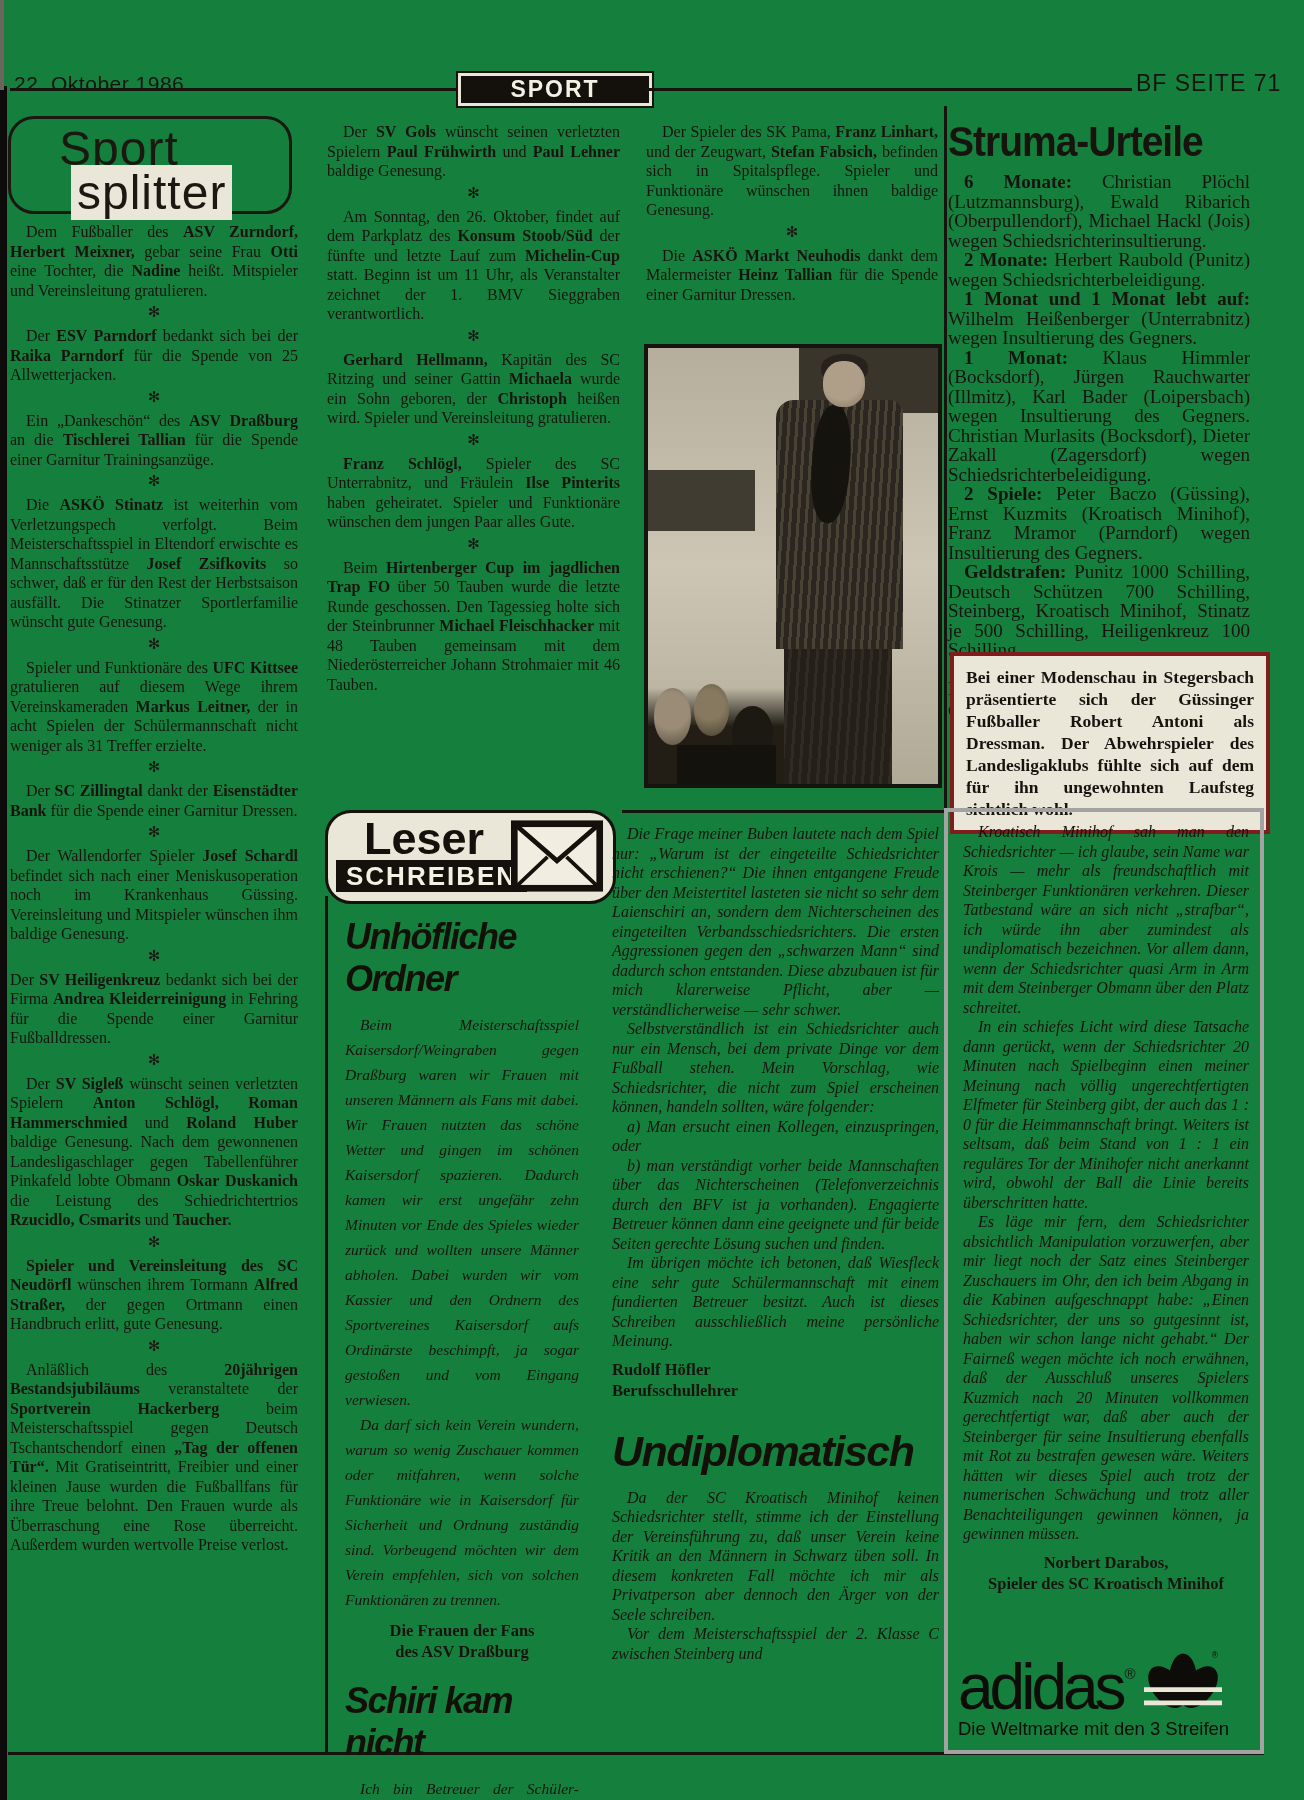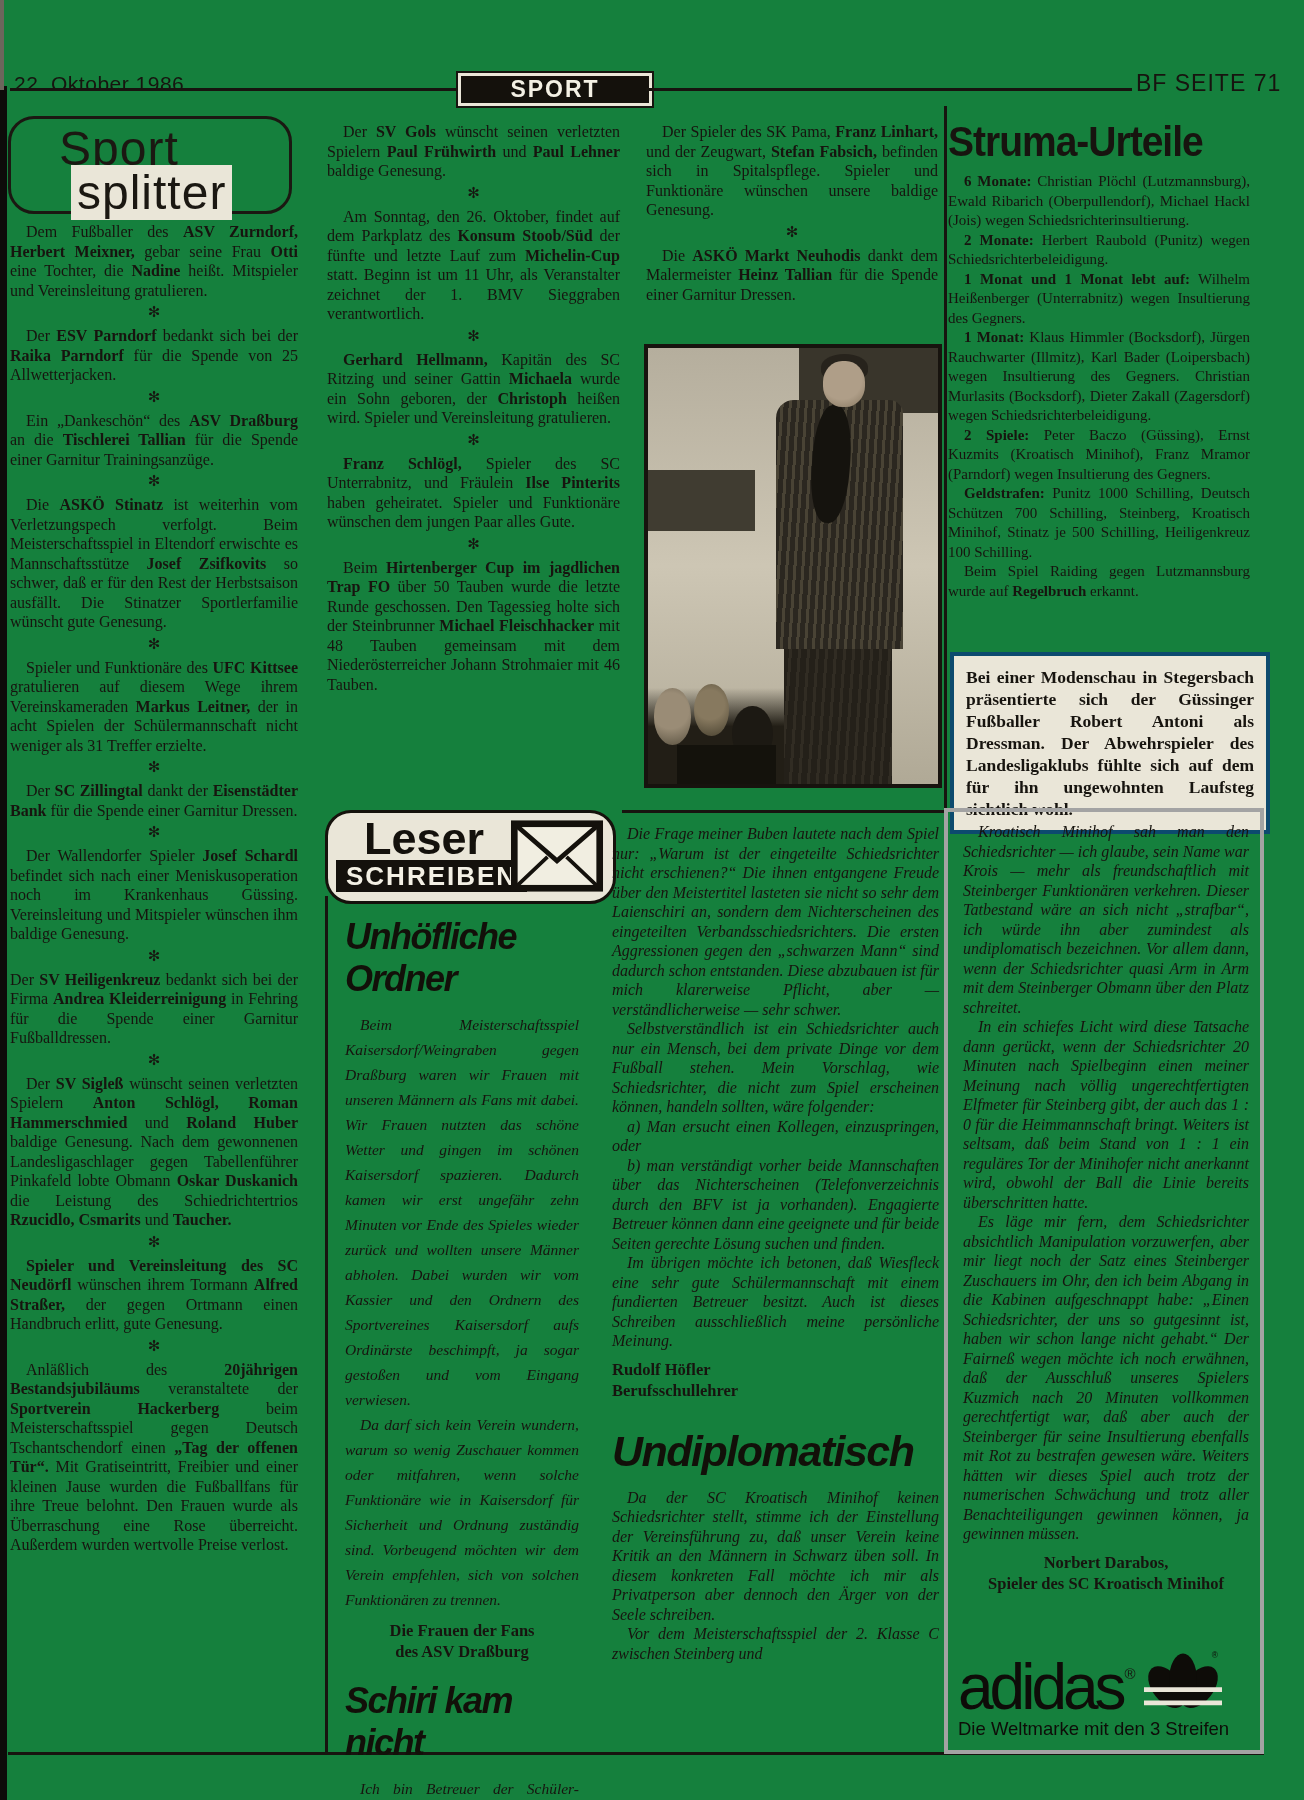--- a/index.html
+++ b/index.html
@@ -30,21 +30,21 @@
   .col{position:absolute;text-align:justify;}
   .it{margin:0;font-size:16px;line-height:19.5px;text-indent:16px;}
   .sep{font-size:15px;line-height:15px;margin:5px 0 6px;text-align:center;text-indent:0;}
   .col1{left:10px;top:222px;width:288px;}
   .col2{left:327px;top:122px;width:293px;}
   .col3{left:646px;top:122px;width:292px;}
   .col4{left:948px;top:118px;width:302px;}
   .struma-title{font-family:"Liberation Sans",sans-serif;font-weight:bold;font-size:39px;
                 letter-spacing:-1px;margin:0 0 10px 0;text-align:left;transform:scaleY(1.08);
                 transform-origin:left top;}
-  .col4 p{margin:0;font-size:15px;line-height:19.5px;text-indent:16px;}
+  .col4 p{margin:0;font-size:19px;line-height:19.5px;text-indent:16px;}
   
   .photo{position:absolute;left:644px;top:344px;width:290px;height:436px;border:4px solid #17130e;
          background:#b9b2a2;overflow:hidden;}
   .photo *{position:absolute;}
   .ph-wall{left:0;top:0;width:100%;height:100%;
            background:linear-gradient(180deg,#b5ae9d 0%,#cdc6b4 50%,#b0a996 100%);}
   .ph-panel1{left:52%;top:0;width:48%;height:15%;background:#39352b;}
   .ph-panel2{left:0;top:28%;width:37%;height:14%;background:#403c31;}
   .ph-hair{left:59.5%;top:1.4%;width:16.5%;height:6%;background:#27231c;
            border-radius:50% 50% 35% 35%;}
@@ -58,21 +58,21 @@
            background:repeating-linear-gradient(94deg,#242019 0 6px,#312c23 6px 9px);}
   .ph-crowd{left:0;bottom:0;width:58%;height:22%;
             background:linear-gradient(0deg,#221e16 60%,rgba(34,30,22,0) 100%);}
   .ph-h1{left:2%;bottom:9%;width:13%;height:13%;border-radius:50%;
          background:radial-gradient(circle at 45% 40%,#9a8c76 45%,#595140 100%);}
   .ph-h2{left:16%;bottom:11%;width:12%;height:12%;border-radius:50%;
          background:radial-gradient(circle at 45% 40%,#87795f 40%,#47402f 100%);}
   .ph-h3{left:29%;bottom:5%;width:14%;height:13%;border-radius:50%;background:#1c1913;}
   .ph-sh{left:10%;bottom:0;width:34%;height:9%;background:#14120c;}
   
-  .caption-box{position:absolute;left:950px;top:652px;width:288px;border:4px solid #0c4a6e;
+  .caption-box{position:absolute;left:950px;top:652px;width:288px;border:4px solid #7f1d1d;
                padding:10px 12px;font-weight:bold;font-size:17.5px;line-height:22px;
                text-align:justify;background:#eae6d8;}
   
   .letters-logo{position:absolute;left:325px;top:810px;width:285px;height:88px;
                 border:3px solid #15120c;border-radius:26px;background:#eae6d8;}
   .ll1{position:absolute;left:36px;top:0px;font-family:"Liberation Sans",sans-serif;
        font-weight:bold;font-size:45px;letter-spacing:0;color:#14110c;}
   .ll2{position:absolute;left:8px;top:47px;background:#14110c;color:#f3f0e4;
        font-family:"Liberation Sans",sans-serif;font-weight:bold;font-size:26px;
        line-height:32px;padding:0 10px;letter-spacing:2px;}
@@ -154,21 +154,21 @@
     <p class="it"><span>Am Sonntag, den 26. Oktober, findet auf dem Parkplatz des </span><b>Konsum Stoob/Süd</b><span> der fünfte und letzte Lauf zum </span><b>Michelin-Cup</b><span> statt. Beginn ist um 11 Uhr, als Veranstalter zeichnet der 1. BMV Sieggraben verantwortlich.</span></p>
     <div class="sep">✻</div>
     <p class="it"><b>Gerhard Hellmann,</b><span> Kapitän des SC Ritzing und seiner Gattin </span><b>Michaela</b><span> wurde ein Sohn geboren, der </span><b>Christoph</b><span> heißen wird. Spieler und Vereinsleitung gratulieren.</span></p>
     <div class="sep">✻</div>
     <p class="it"><b>Franz Schlögl,</b><span> Spieler des SC Unterrabnitz, und Fräulein </span><b>Ilse Pinterits</b><span> haben geheiratet. Spieler und Funktionäre wünschen dem jungen Paar alles Gute.</span></p>
     <div class="sep">✻</div>
     <p class="it"><span>Beim </span><b>Hirtenberger Cup im jagdlichen Trap FO</b><span> über 50 Tauben wurde die letzte Runde geschossen. Den Tagessieg holte sich der Steinbrunner </span><b>Michael Fleischhacker</b><span> mit 48 Tauben gemeinsam mit dem Niederösterreicher Johann Strohmaier mit 46 Tauben.</span></p>
   </div>
 
   <div class="col col3">
-    <p class="it"><span>Der Spieler des SK Pama, </span><b>Franz Linhart,</b><span> und der Zeugwart, </span><b>Stefan Fabsich,</b><span> befinden sich in Spitalspflege. Spieler und Funktionäre wünschen unsere baldige Genesung.</span></p>
+    <p class="it"><span>Der Spieler des SK Pama, </span><b>Franz Linhart,</b><span> und der Zeugwart, </span><b>Stefan Fabsich,</b><span> befinden sich in Spitalspflege. Spieler und Funktionäre wünschen ihnen baldige Genesung.</span></p>
     <div class="sep">✻</div>
     <p class="it"><span>Die </span><b>ASKÖ Markt Neuhodis</b><span> dankt dem Malermeister </span><b>Heinz Tallian</b><span> für die Spende einer Garnitur Dressen.</span></p>
   </div>
 
   <div class="photo">
     <div class="ph-wall"></div>
     <div class="ph-panel1"></div>
     <div class="ph-panel2"></div>
     <div class="ph-crowd"></div>
     <div class="ph-h1"></div>

